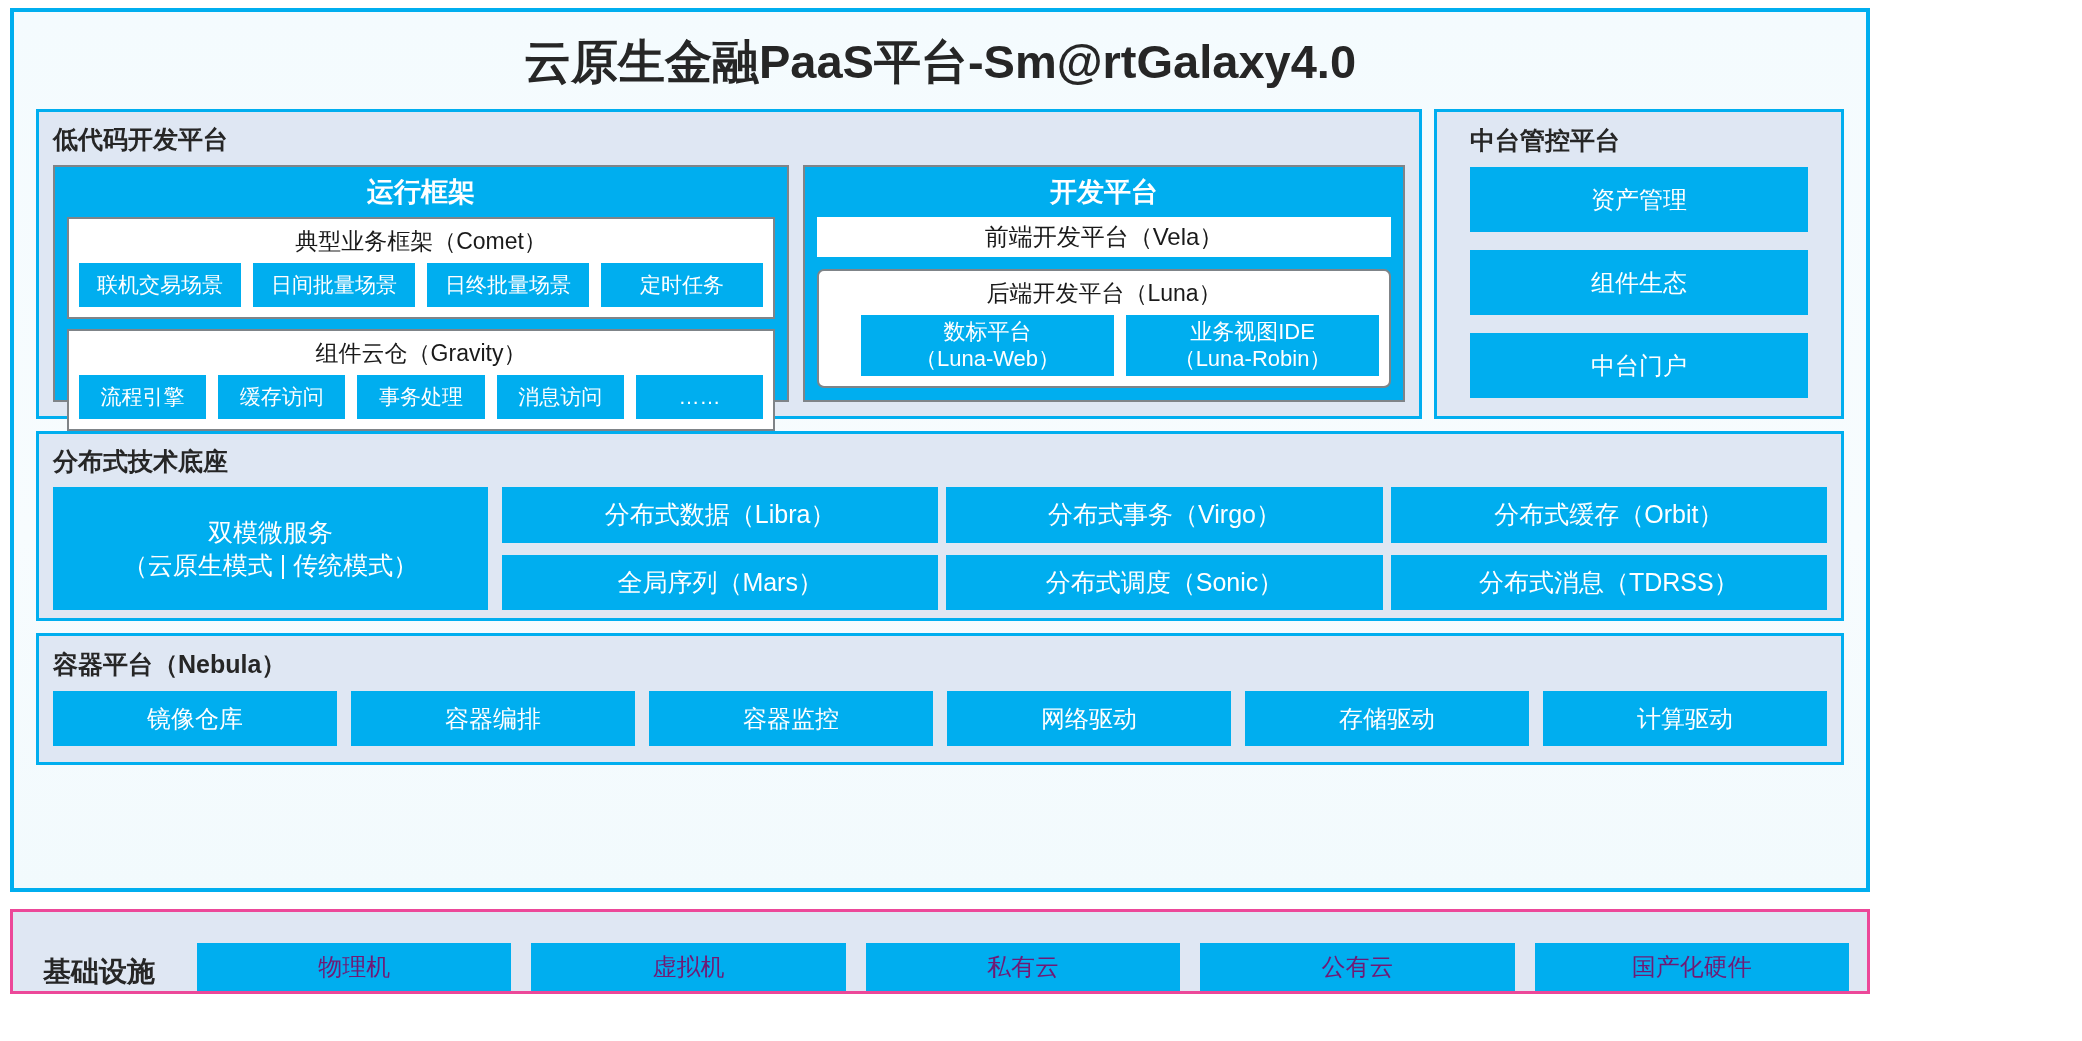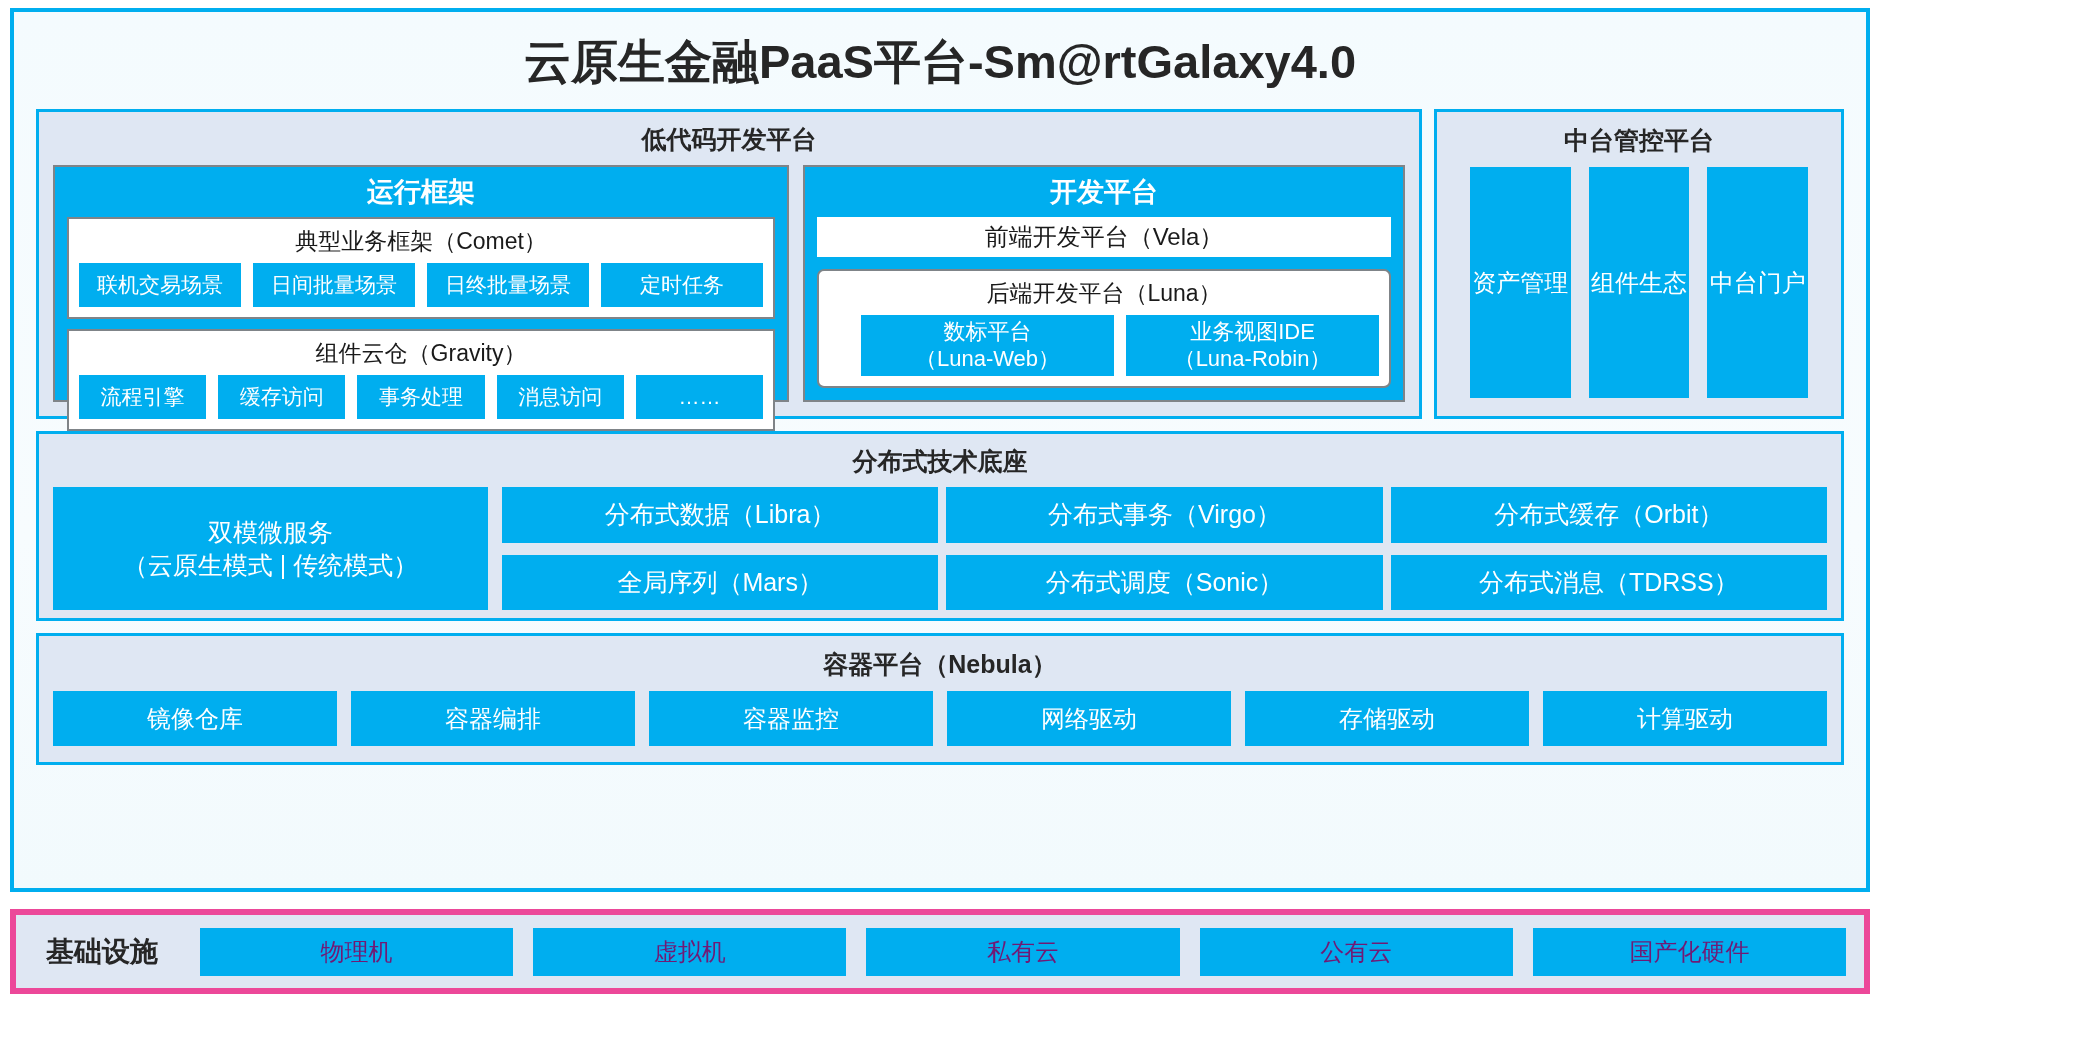--- a/index.html
+++ b/index.html
@@ -57,21 +57,20 @@
 
   .panel {
     background: #dfe7f3;
     border: 3px solid #00AEEF;
     box-sizing: border-box;
     display: flex;
     flex-direction: column;
   }
 
   .panel-title {
-    text-align: center;
     font-size: 25px;
     font-weight: 700;
     color: #262626;
     line-height: 1;
     padding: 15px 0 13px 0;
     white-space: nowrap;
   }
 
   .lowcode-panel {
     flex: 1 1 auto;
@@ -171,21 +170,21 @@
   .chip-sub { display: block; font-size: 22px; }
 
   
   .midoffice-panel {
     flex: 0 0 410px;
     padding: 0 33px 18px 33px;
   }
   .midoffice-panel .panel-title { padding: 16px 0 14px 0; }
   .mid-list {
     display: flex;
-    flex-direction: row;
+    flex-direction: column;
     gap: 18px;
     flex: 1 1 auto;
   }
   .mid-item {
     background: #00AEEF;
     color: #ffffff;
     font-size: 24px;
     display: flex;
     align-items: center;
     justify-content: center;
@@ -263,25 +262,25 @@
     align-items: center;
     justify-content: center;
     font-size: 24px;
     white-space: nowrap;
   }
 
   
   .infra-panel {
     margin-top: 17px;
     background: #dfe7f3;
-    border: 6px solid #ec4899;
+    border: 3px solid #ec4899;
     box-sizing: border-box;
     height: 85px;
     display: flex;
-    align-items: center;
+    align-items: flex-end;
     padding: 0 18px 0 30px;
     gap: 20px;
     flex: 0 0 auto;
   }
   .infra-label {
     font-size: 28px;
     font-weight: 700;
     color: #262626;
     flex: 0 0 auto;
     margin-right: 22px;

